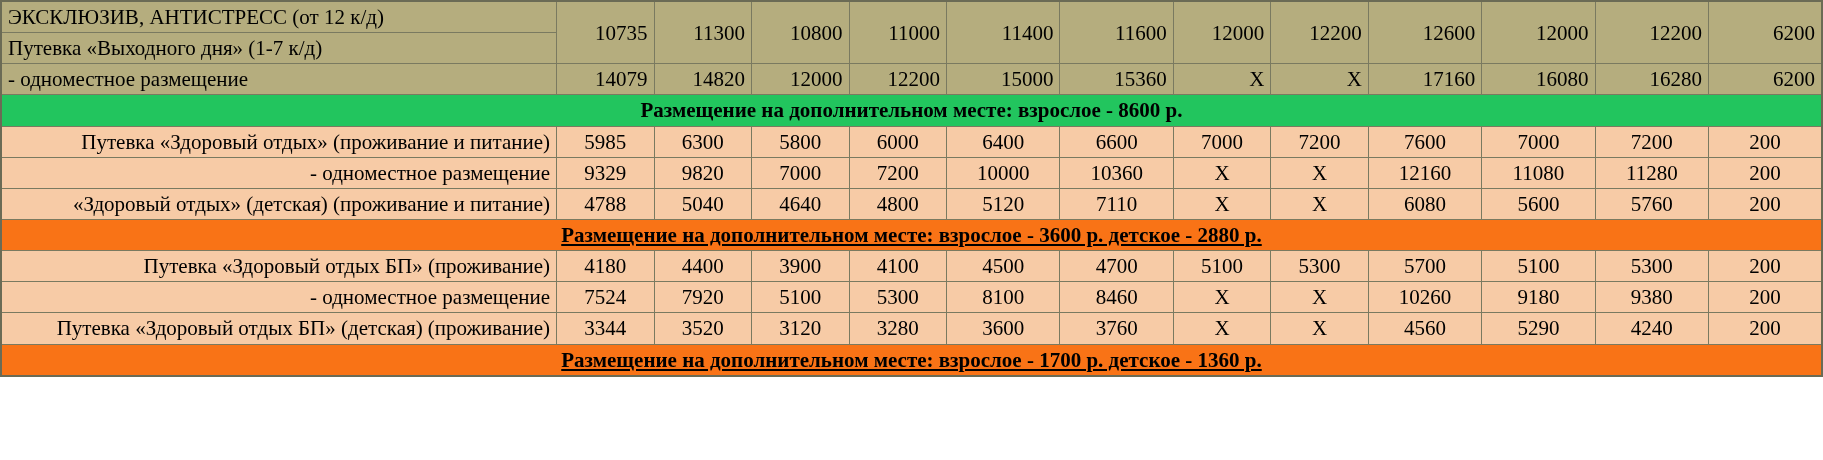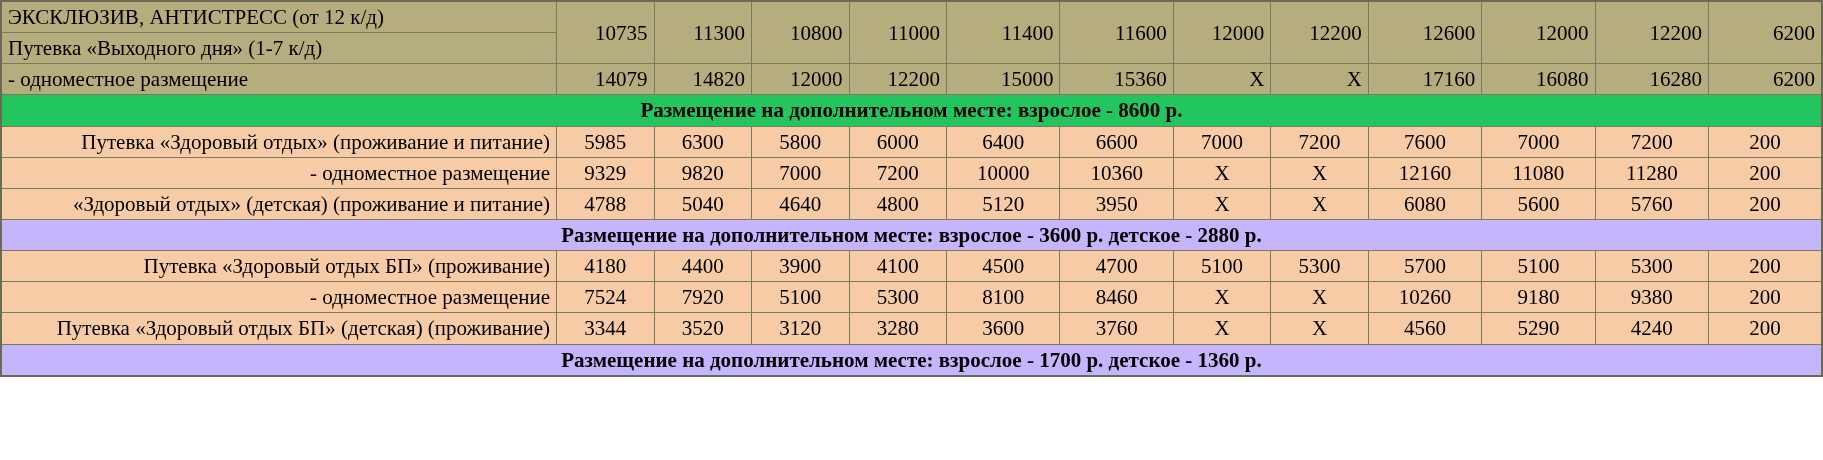--- a/index.html
+++ b/index.html
@@ -52,21 +52,22 @@
   tr.banner td {
     text-align: center;
     font-weight: bold;
     font-size: 23px;
     padding: 5px 6px;
   }
   tr.banner.olive td {
     background: #22c55e;
   }
   tr.banner.peach td {
-    background: #c4b5fd;
+    background: #f97316;
+    text-decoration: underline;
   }
   td.merged-price {
     text-align: center;
     font-size: 23px;
   }
   .label-cell {
     white-space: normal;
   }
 </style>
 </head>
@@ -155,21 +156,21 @@
         <td class="num">11280</td>
         <td class="num">200</td>
       </tr>
       <tr class="peach">
         <td class="label label-cell">«Здоровый отдых» (детская) (проживание и питание)</td>
         <td class="num">4788</td>
         <td class="num">5040</td>
         <td class="num">4640</td>
         <td class="num">4800</td>
         <td class="num">5120</td>
-        <td class="num">3950</td>
+        <td class="num">7110</td>
         <td class="num">X</td>
         <td class="num">X</td>
         <td class="num">6080</td>
         <td class="num">5600</td>
         <td class="num">5760</td>
         <td class="num">200</td>
       </tr>
       <tr class="banner peach">
         <td colspan="13">Размещение на дополнительном месте: взрослое - 3600 р. детское - 2880 р.</td>
       </tr>

